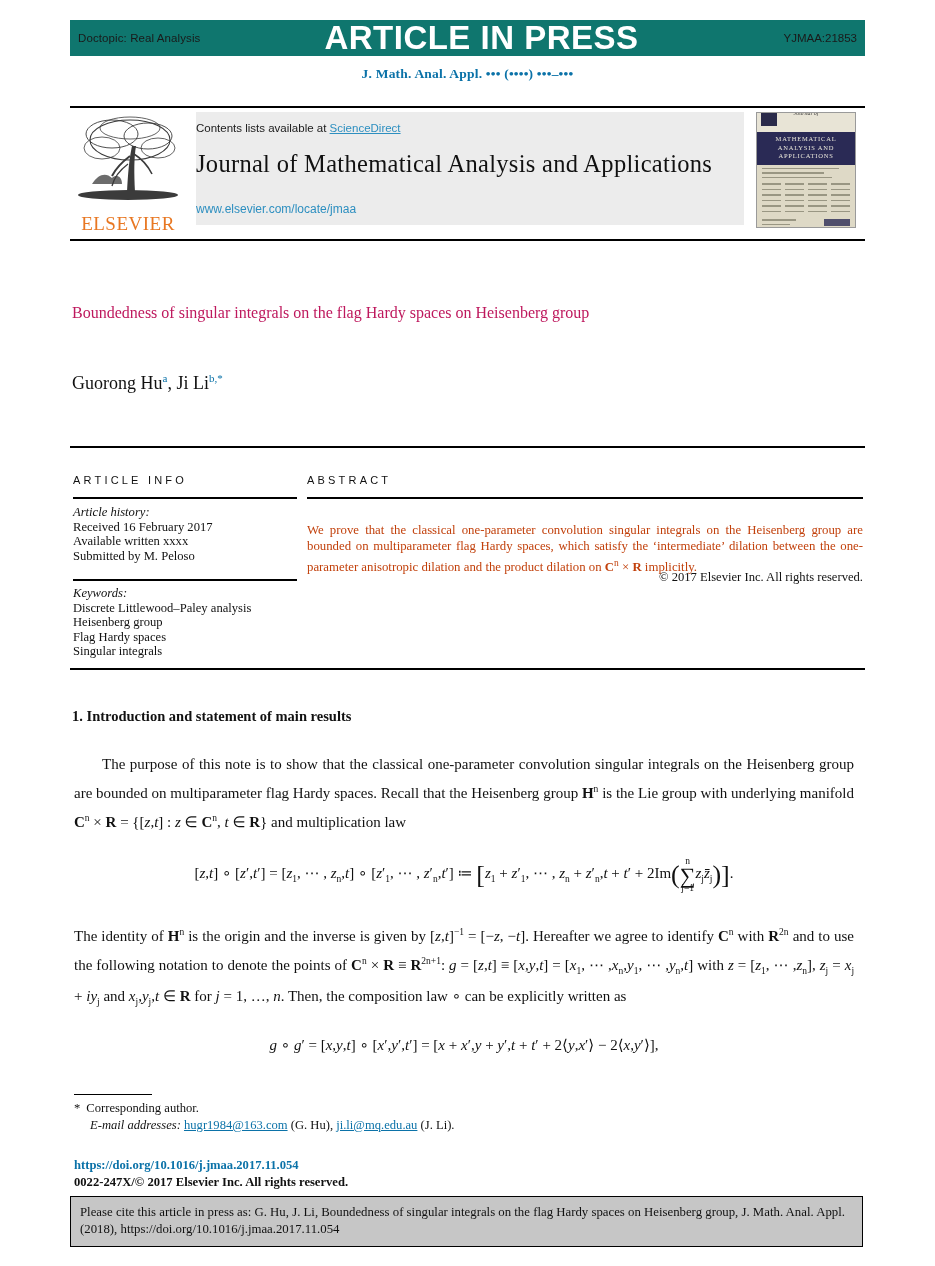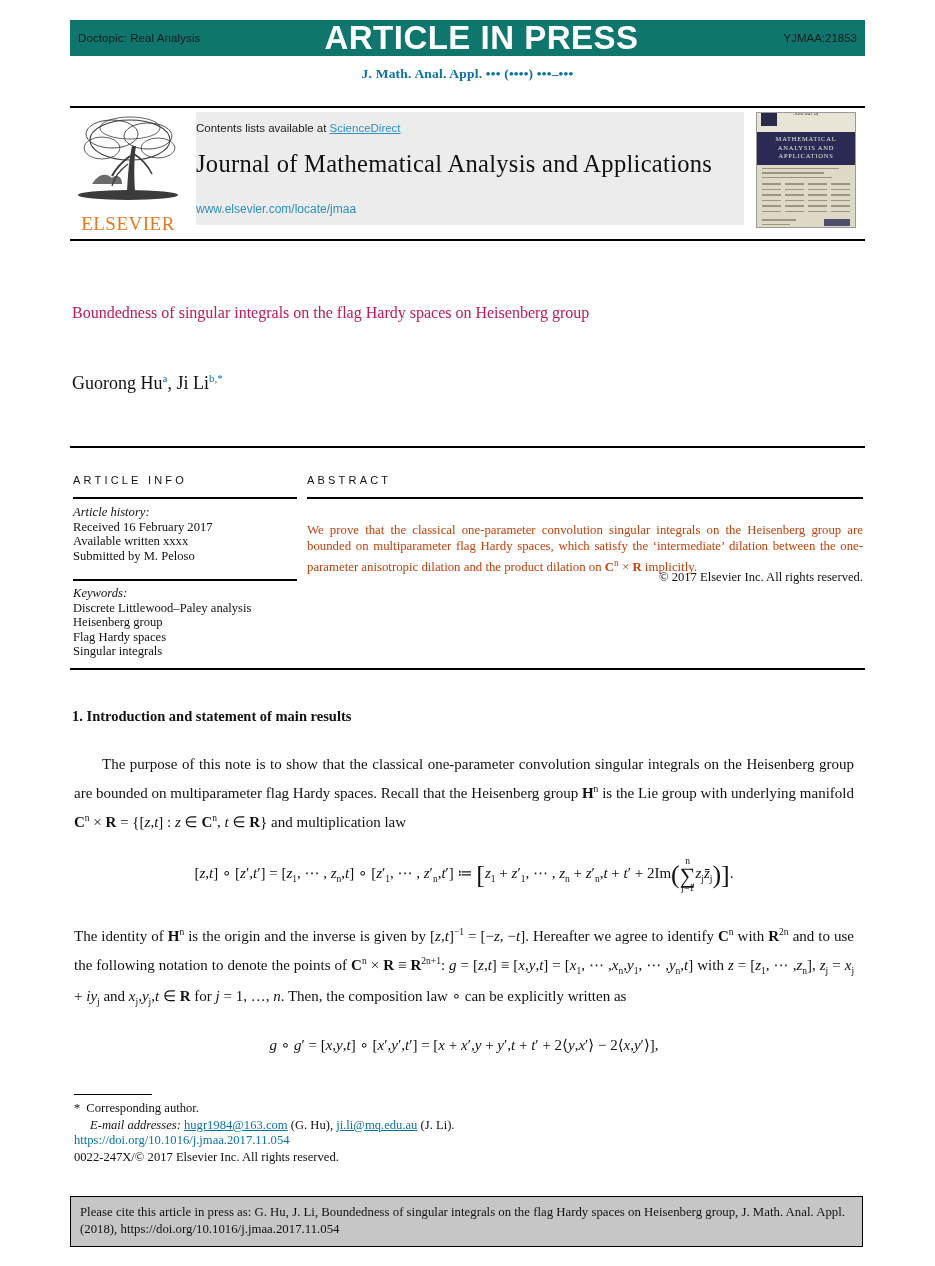--- a/index.html
+++ b/index.html
@@ -341,25 +341,26 @@
     width: 600px;
     font-family: "Liberation Serif", serif;
     font-size: 12.6px;
     line-height: 16.5px;
     color: #111;
   }
   .footnote .ital { font-style: italic; }
   .lnk { color: #0b72a8; }
   .doi-block {
     position: absolute;
-    left: 74px; top: 1132px;
+    left: 74px; top: 1157px;
     font-family: "Liberation Serif", serif;
     font-size: 12.6px;
     line-height: 16.5px;
     color: #111;
+    font-weight: bold;
   }
 
   
   .cite-box {
     position: absolute;
     left: 70px; top: 1196px;
     width: 793px;
     border: 1px solid #000;
     background: #c6c6c6;
     font-family: "Liberation Serif", serif;

